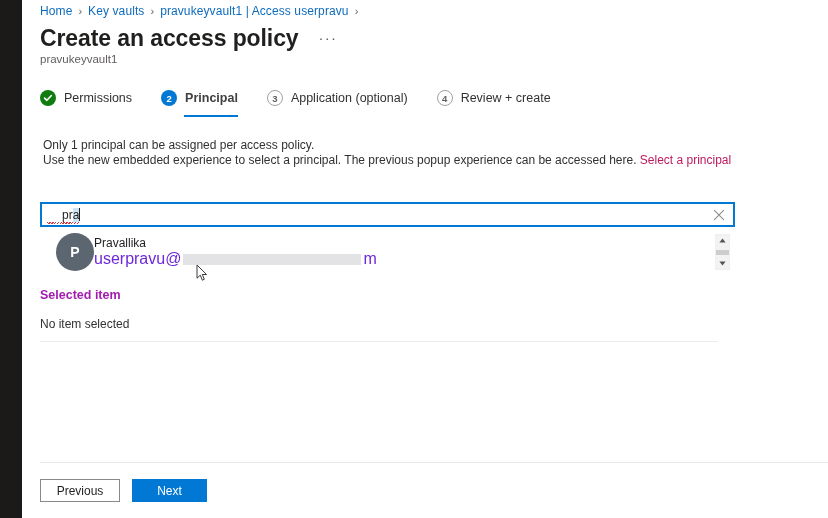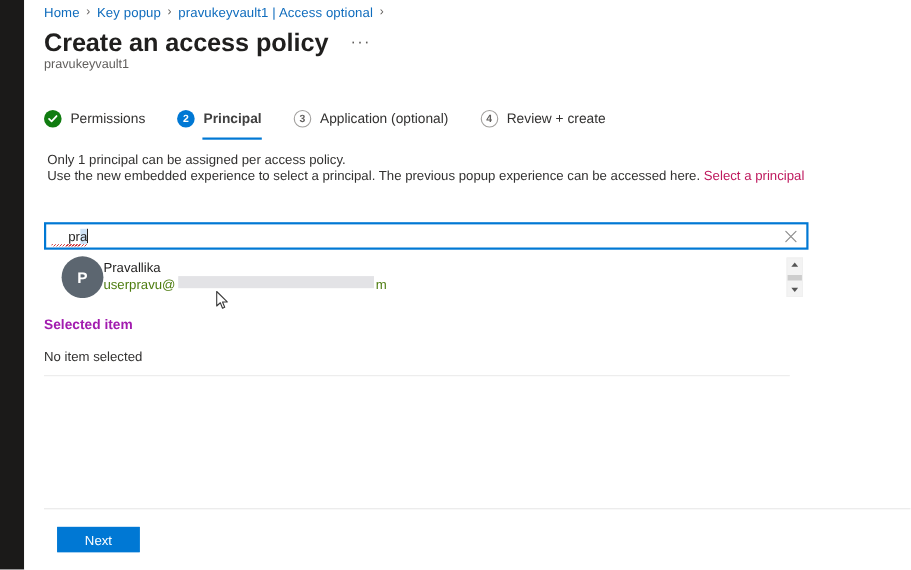--- a/index.html
+++ b/index.html
@@ -81,21 +81,21 @@
     left: 18px; top: 53px;
     font-size: 11.5px;
     color: #605e5c;
   }
 
   
   .steps {
     position: absolute;
     left: 18px; top: 84px;
     height: 28px;
-    display: flex; align-items: center; margin-top: 10px;
+    display: flex; align-items: center;
   }
   .step {
     display: flex; align-items: center;
     height: 28px;
     margin-right: 29px;
     cursor: pointer;
     position: relative;
   }
   .step:last-child { margin-right: 0; }
   .step-badge {
@@ -228,24 +228,25 @@
   .result-text {
     padding-top: 2px;
     min-width: 0;
   }
   .result-name {
     font-size: 12px;
     color: #201f1e;
     line-height: 16px;
   }
   .result-sub {
-    font-size: 12px;
-    color: #4d7c0f;
+    font-size: 16px;
+    color: #6d28d9;
     line-height: 16px;
     display: flex;
+    align-items: center;
     white-space: nowrap;
   }
   .redaction {
     display: inline-block;
     width: 178px; height: 11px;
     background: #e3e3e6;
     margin: 0 2px;
     vertical-align: middle;
   }
   
@@ -338,23 +339,23 @@
 
 <div id="root">
 
   <div class="portal-rail"></div>
 
   <div class="blade">
 
     <div class="breadcrumb">
       <span class="crumb-link">Home</span>
       <span class="crumb-sep">›</span>
-      <span class="crumb-link">Key popup</span>
+      <span class="crumb-link">Key vaults</span>
       <span class="crumb-sep">›</span>
-      <span class="crumb-link">pravukeyvault1 | Access optional</span>
+      <span class="crumb-link">pravukeyvault1 | Access userpravu</span>
       <span class="crumb-sep">›</span>
     </div>
 
     <div class="title-row">
       <div class="page-title">Create an access policy</div>
       <div class="title-ellipsis">···</div>
     </div>
     <div class="subtitle">pravukeyvault1</div>
 
     <div class="steps">
@@ -430,20 +431,21 @@
         </span>
       </div>
     </div>
 
     <div class="selected-head">Selected item</div>
     <div class="selected-none">No item selected</div>
     <div class="selected-divider"></div>
 
     <div class="footer-divider"></div>
     <div class="footer">
+      <div class="btn btn-secondary">Previous</div>
       <div class="btn btn-primary">Next</div>
     </div>
 
   </div>
 
   <div class="cursor">
     <svg width="12" height="19" viewBox="0 0 12 19" aria-hidden="true">
       <path d="M1 1 L1 14.2 L4.3 11.2 L6.3 16.2 L8.3 15.3 L6.3 10.5 L10.6 10.5 Z" fill="#ffffff" stroke="#3a3a3a" stroke-width="1" stroke-linejoin="round"></path>
     </svg>
   </div>

